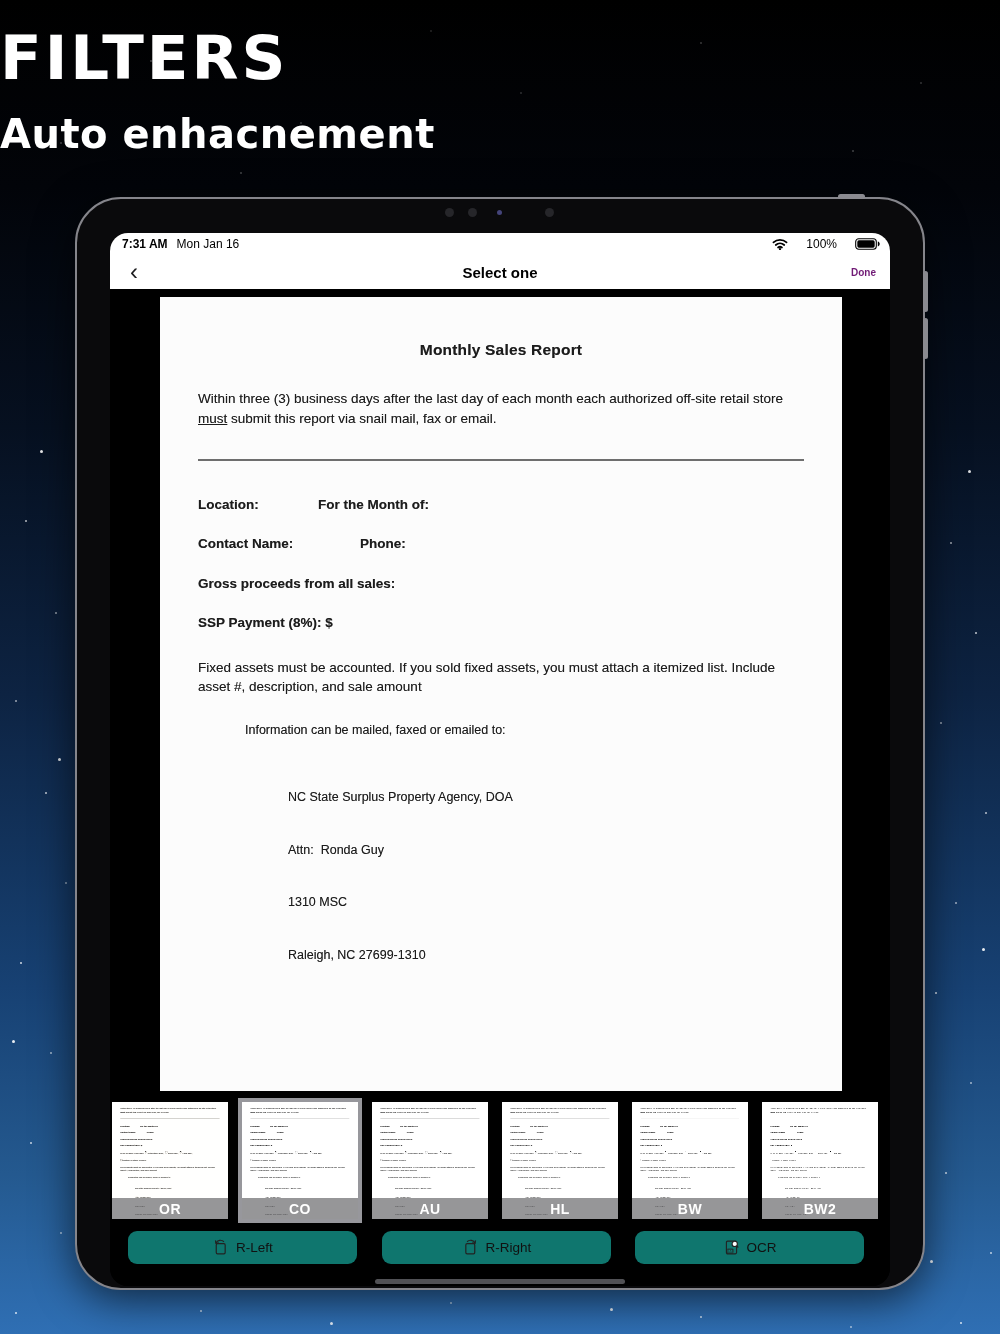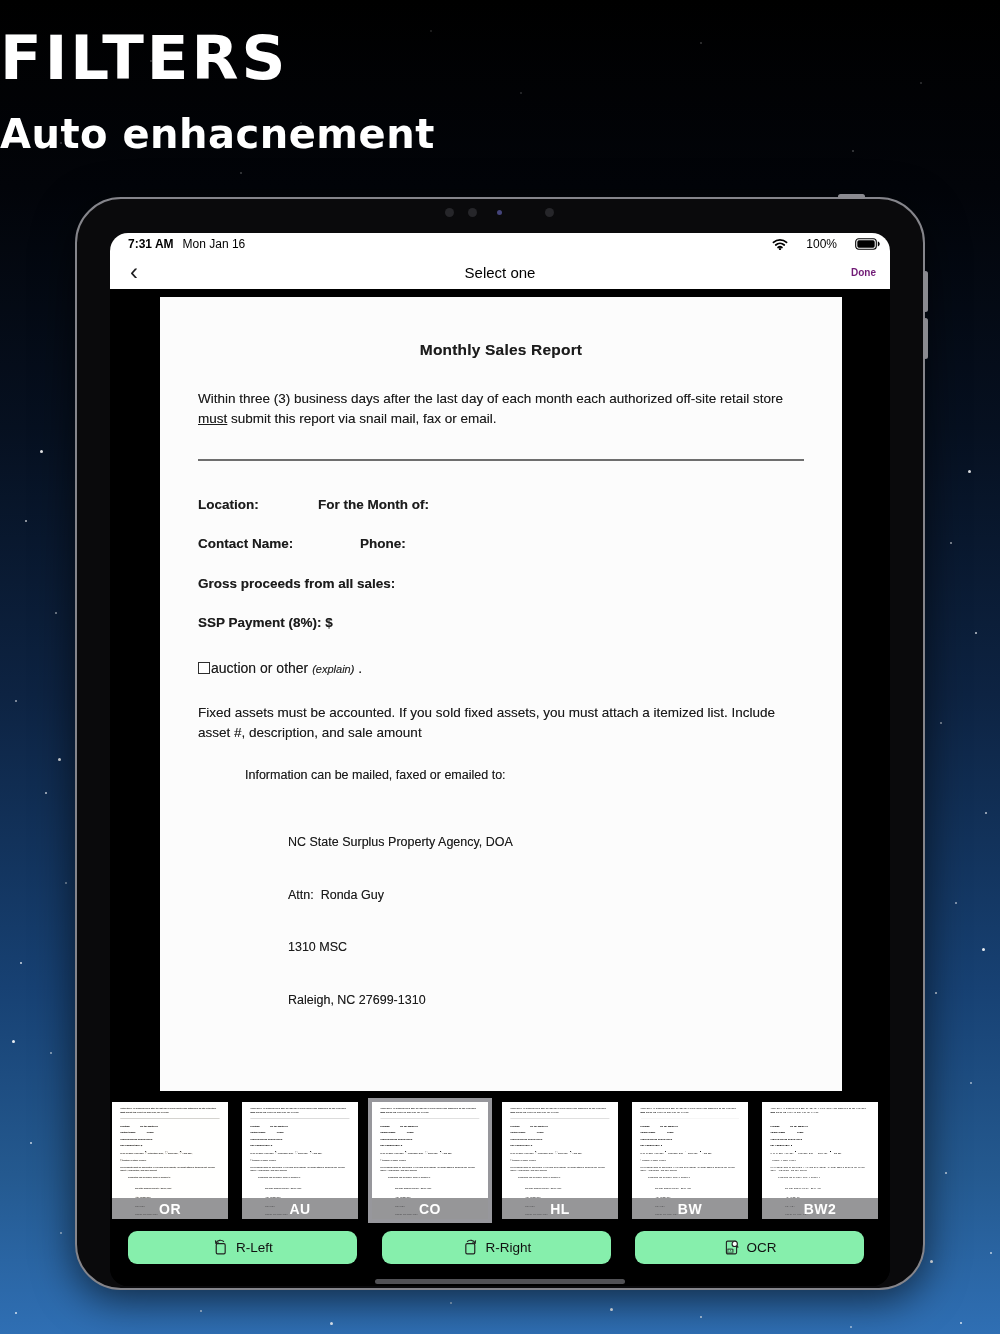--- a/index.html
+++ b/index.html
@@ -46,27 +46,27 @@
   .side-btn.power{ top:-5px; left:761px; width:27px; height:5px; }
   .side-btn.vol1{ right:-5px; top:72px;  width:5px; height:41px; }
   .side-btn.vol2{ right:-5px; top:119px; width:5px; height:41px; }
 
   .screen{ position:absolute; left:33px; top:34px; width:780px; height:1053px;
     border-radius:18px; overflow:hidden; background:#000; }
 
   
   .statusbar{ position:relative; height:22px; background:#fff; display:flex; align-items:center;
     padding:0 10px; font-size:12px; color:#000; }
-  .sb-time{ font-weight:700; margin-left:8px; }
+  .sb-time{ font-weight:700; margin-left:2px; }
   .sb-date{ margin-left:9px; font-weight:400; }
   .sb-right{ margin-left:auto; display:flex; align-items:center; gap:18px; }
   .sb-batt-pct{ font-size:12px; }
   .navbar{ position:relative; height:34px; background:#fff; display:flex; align-items:center; padding:0 14px; }
   .nav-back{ font-size:24px; font-weight:300; color:#1c1c1e; line-height:22px; cursor:default; padding:0 6px; }
-  .nav-title{ position:absolute; left:0; width:100%; text-align:center; font-size:15px; font-weight:400; color:#000; }
+  .nav-title{ position:absolute; left:0; width:100%; text-align:center; font-size:15px; font-weight:700; color:#000; }
   .nav-done{ margin-left:auto; font-size:10px; font-weight:700; color:#701a75; z-index:2; }
 
   .viewer{ position:relative; height:997px; background:#000; }
 
   
   .doc{ position:absolute; left:50px; top:8px; width:682px; height:794px; background:#fcfcfc;
     color:#1c1c1c; overflow:hidden; padding:40px 38px 0 38px; font-size:13.5px; line-height:1.45;
     text-shadow:0 0 0.5px rgba(0,0,0,.45); }
   .doc-title{ text-align:center; font-size:15.5px; font-weight:700; margin-top:2px; letter-spacing:.2px; }
   .doc-intro{ margin-top:28px; }
@@ -98,21 +98,21 @@
   .f-co{ filter:contrast(1.2); }
   .f-hl{ filter:brightness(1.07); }
   .f-bw{ filter:grayscale(1) contrast(1.35) brightness(1.04); }
   .f-bw2{ filter:grayscale(1) contrast(1.7) brightness(1.05); }
   .thumb-label{ position:absolute; left:0; right:0; bottom:0; height:21px; background:rgba(110,110,112,.72);
     color:#fff; font-size:14px; font-weight:700; display:flex; align-items:center; justify-content:center;
     letter-spacing:.5px; z-index:3; }
 
   
   .toolbar{ position:absolute; top:942px; left:0; width:780px; }
-  .tb-btn{ position:absolute; top:0; height:33px; width:229px; background:#86efac; border:none; border-radius:9px;
+  .tb-btn{ position:absolute; top:0; height:33px; width:229px; background:#0f766e; border:none; border-radius:9px;
     display:flex; align-items:center; justify-content:center; gap:7px; font-size:13.5px; color:#111;
     font-family:"Liberation Sans", sans-serif; }
   .tb-btn.b1{ left:18px; } .tb-btn.b2{ left:272px; } .tb-btn.b3{ left:525px; }
   .icon-svg{ display:block; }
   .mirror{ transform:scaleX(-1); }
 
   .home-indicator{ position:absolute; top:990px; left:265px; width:250px; height:5px;
     border-radius:3px; background:#515155; }
 </style>
 </head>
@@ -174,21 +174,20 @@
           <div class="doc-intro"><span>Within three (3) business days after the last day of each month each authorized off-site retail store </span><span class="u">must</span><span> submit this report via snail mail, fax or email.</span></div>
           <hr>
           <div class="fld">
             <span class="c1-a">Location:</span><span>For the Month of:</span>
           </div>
           <div class="fld">
             <span class="c1-b">Contact Name:</span><span>Phone:</span>
           </div>
           <div class="fld">Gross proceeds from all sales:</div>
           <div class="fld">SSP Payment (8%): $</div>
-          <div class="doc-auction"><span class="cb"></span><span>auction or other</span> <span class="hint">(explain)</span> <span>.</span></div>
           <div class="doc-fixed">Fixed assets must be accounted.  If you sold fixed assets, you must attach a itemized list.  Include asset #, description, and sale amount</div>
           <div class="doc-mailinfo">Information can be mailed, faxed or emailed to:</div>
           <div class="doc-address">
             <div>NC State Surplus Property Agency, DOA</div>
             <div>Attn:  Ronda Guy</div>
             <div>1310 MSC</div>
             <div>Raleigh, NC 27699-1310</div>
           </div>
 
         </div>
@@ -219,20 +218,52 @@
             <div>NC State Surplus Property Agency, DOA</div>
             <div>Attn:  Ronda Guy</div>
             <div>1310 MSC</div>
             <div>Raleigh, NC 27699-1310</div>
           </div>
 
         </div>
               </div>
             <div class="thumb-label">OR</div>
           </div>
+          <div class="thumb selected">
+            <div class="thumb-page f-co">
+                <div class="doc doc-mini">
+          <div class="doc-title">Monthly Sales Report</div>
+          <div class="doc-intro"><span>Within three (3) business days after the last day of each month each authorized off-site retail store </span><span class="u">must</span><span> submit this report via snail mail, fax or email.</span></div>
+          <hr>
+          <div class="fld">
+            <span class="c1-a">Location:</span><span>For the Month of:</span>
+          </div>
+          <div class="fld">
+            <span class="c1-b">Contact Name:</span><span>Phone:</span>
+          </div>
+          <div class="fld">Gross proceeds from all sales:</div>
+          <div class="fld">SSP Payment (8%): $</div>
+          <div class="doc-type">
+            <span>Type of Sale:</span>
+            <span class="hint">(check box)</span><span class="cb"></span><span>retail store sale,</span><span class="cb"></span><span>book sale,</span><span class="cb"></span><span>yard sale,</span>
+          </div>
+          <div class="doc-auction"><span class="cb"></span><span>auction or other</span> <span class="hint">(explain)</span> <span>.</span></div>
+          <div class="doc-fixed">Fixed assets must be accounted.  If you sold fixed assets, you must attach a itemized list.  Include asset #, description, and sale amount</div>
+          <div class="doc-mailinfo">Information can be mailed, faxed or emailed to:</div>
+          <div class="doc-address">
+            <div>NC State Surplus Property Agency, DOA</div>
+            <div>Attn:  Ronda Guy</div>
+            <div>1310 MSC</div>
+            <div>Raleigh, NC 27699-1310</div>
+          </div>
+
+        </div>
+              </div>
+            <div class="thumb-label">CO</div>
+          </div>
           <div class="thumb">
             <div class="thumb-page f-au">
                 <div class="doc doc-mini">
           <div class="doc-title">Monthly Sales Report</div>
           <div class="doc-intro"><span>Within three (3) business days after the last day of each month each authorized off-site retail store </span><span class="u">must</span><span> submit this report via snail mail, fax or email.</span></div>
           <hr>
           <div class="fld">
             <span class="c1-a">Location:</span><span>For the Month of:</span>
           </div>
           <div class="fld">
@@ -250,52 +281,20 @@
           <div class="doc-address">
             <div>NC State Surplus Property Agency, DOA</div>
             <div>Attn:  Ronda Guy</div>
             <div>1310 MSC</div>
             <div>Raleigh, NC 27699-1310</div>
           </div>
 
         </div>
               </div>
             <div class="thumb-label">AU</div>
-          </div>
-          <div class="thumb selected">
-            <div class="thumb-page f-co">
-                <div class="doc doc-mini">
-          <div class="doc-title">Monthly Sales Report</div>
-          <div class="doc-intro"><span>Within three (3) business days after the last day of each month each authorized off-site retail store </span><span class="u">must</span><span> submit this report via snail mail, fax or email.</span></div>
-          <hr>
-          <div class="fld">
-            <span class="c1-a">Location:</span><span>For the Month of:</span>
-          </div>
-          <div class="fld">
-            <span class="c1-b">Contact Name:</span><span>Phone:</span>
-          </div>
-          <div class="fld">Gross proceeds from all sales:</div>
-          <div class="fld">SSP Payment (8%): $</div>
-          <div class="doc-type">
-            <span>Type of Sale:</span>
-            <span class="hint">(check box)</span><span class="cb"></span><span>retail store sale,</span><span class="cb"></span><span>book sale,</span><span class="cb"></span><span>yard sale,</span>
-          </div>
-          <div class="doc-auction"><span class="cb"></span><span>auction or other</span> <span class="hint">(explain)</span> <span>.</span></div>
-          <div class="doc-fixed">Fixed assets must be accounted.  If you sold fixed assets, you must attach a itemized list.  Include asset #, description, and sale amount</div>
-          <div class="doc-mailinfo">Information can be mailed, faxed or emailed to:</div>
-          <div class="doc-address">
-            <div>NC State Surplus Property Agency, DOA</div>
-            <div>Attn:  Ronda Guy</div>
-            <div>1310 MSC</div>
-            <div>Raleigh, NC 27699-1310</div>
-          </div>
-
-        </div>
-              </div>
-            <div class="thumb-label">CO</div>
           </div>
           <div class="thumb">
             <div class="thumb-page f-hl">
                 <div class="doc doc-mini">
           <div class="doc-title">Monthly Sales Report</div>
           <div class="doc-intro"><span>Within three (3) business days after the last day of each month each authorized off-site retail store </span><span class="u">must</span><span> submit this report via snail mail, fax or email.</span></div>
           <hr>
           <div class="fld">
             <span class="c1-a">Location:</span><span>For the Month of:</span>
           </div>

